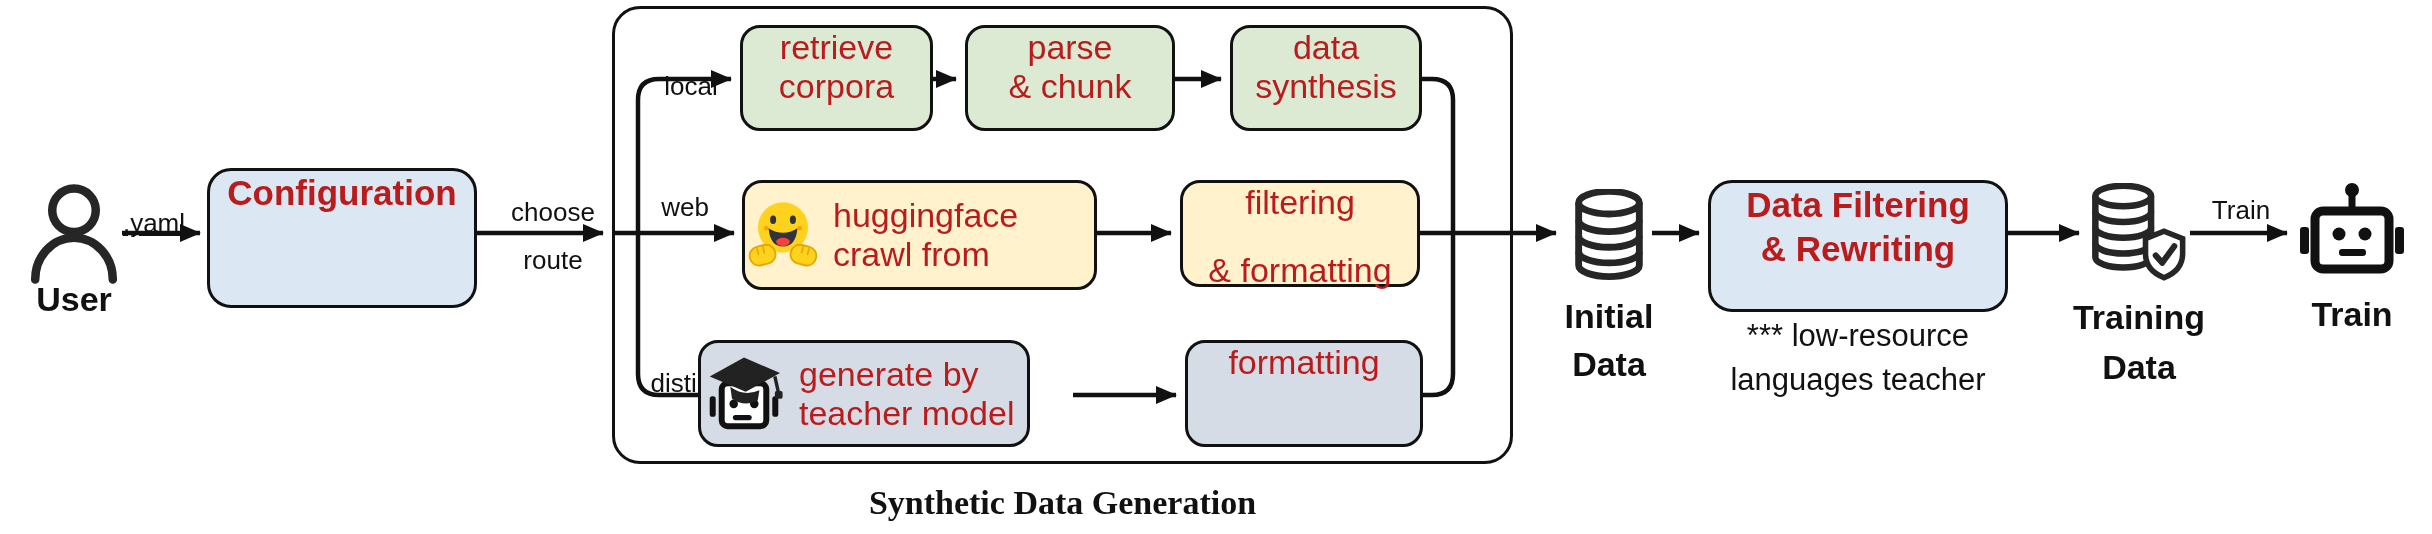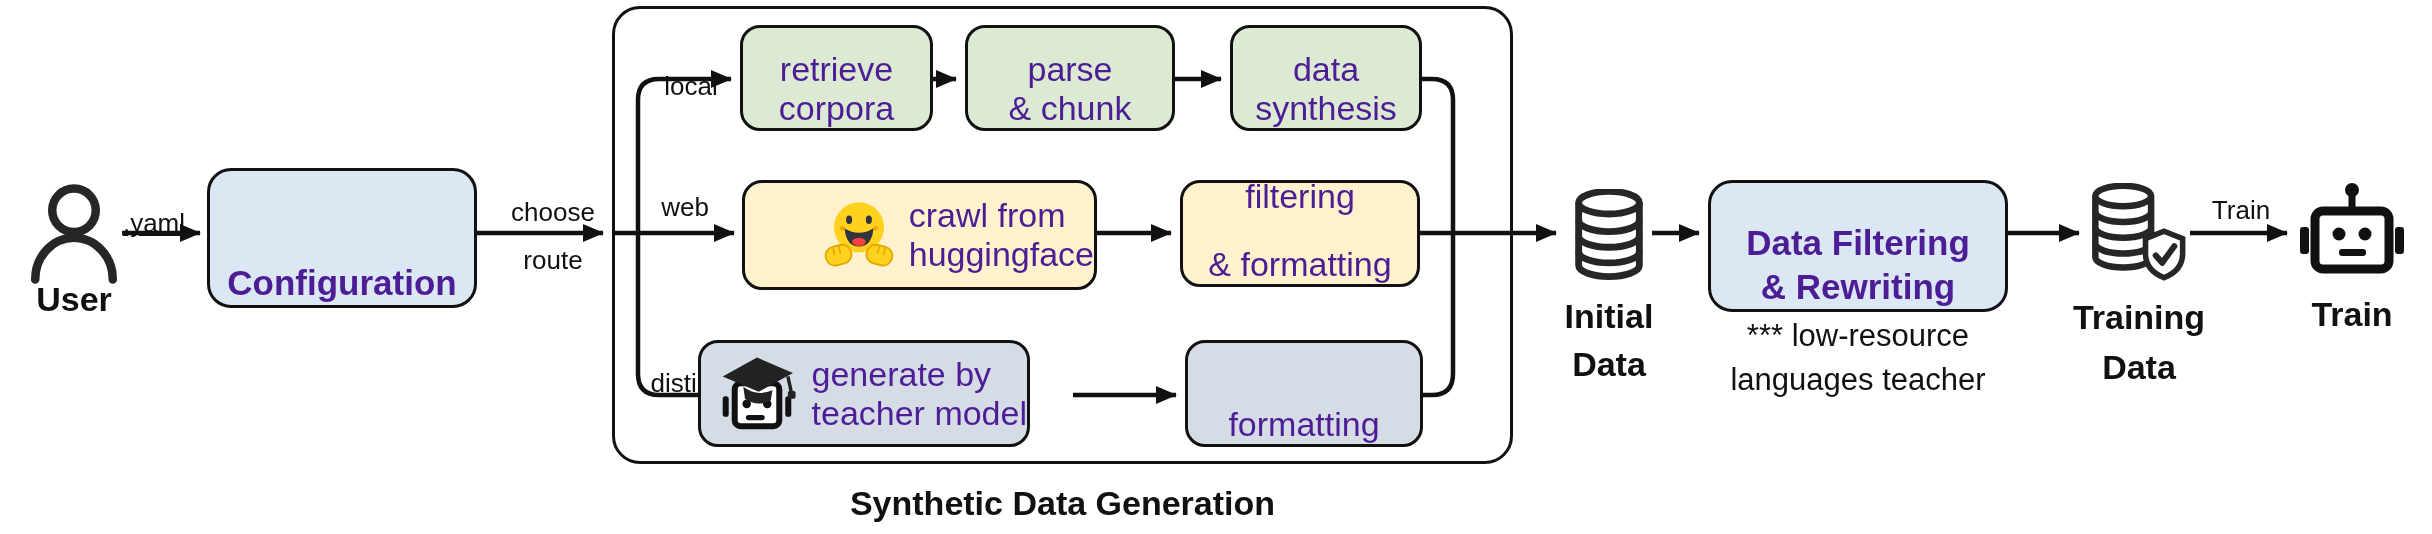--- a/index.html
+++ b/index.html
@@ -1,22 +1,22 @@
 <!DOCTYPE html>
 <html><head>
 <meta charset="utf-8">
 <style>
   html,body{margin:0;padding:0;background:#ffffff;}
   body{font-family:"Liberation Sans", sans-serif;}
   .stage{position:relative;width:2432px;height:534px;background:#fff;overflow:hidden;color:#111;}
   .connectors{position:absolute;left:0;top:0;width:2432px;height:534px;pointer-events:none;}
   .group-frame{position:absolute;left:612px;top:6px;width:901px;height:458px;border:3.5px solid #111;border-radius:28px;box-sizing:border-box;background:transparent;}
   .box{position:absolute;box-sizing:border-box;border:3.5px solid #111;border-radius:20px;
-       display:flex;flex-direction:column;align-items:center;justify-content:flex-end;
-       font-size:34px;line-height:39px;text-align:center;color:#4c1d95;}
+       display:flex;flex-direction:column;align-items:center;justify-content:flex-start;
+       font-size:34px;line-height:39px;text-align:center;color:#b91c1c;}
   .box.bold{font-weight:bold;font-size:35px;line-height:44px;}
   .blue{background:#dbe7f3;}
   .green{background:#dcead3;}
   .yellow{background:#fff2cc;}
   .gray{background:#d6dce6;}
   .rowbox{flex-direction:row;gap:12px;}
   .rowbox .txt{display:flex;flex-direction:column;text-align:left;}
   .lbl{position:absolute;color:#111;text-align:center;}
   .edge-lbl{font-size:26px;line-height:28px;}
   .node-lbl{font-weight:bold;font-size:34px;line-height:48px;}
@@ -103,22 +103,22 @@
           <rect x="6" y="64" width="34" height="25" rx="12" transform="rotate(-14 23 76)"></rect>
           <rect x="60" y="64" width="34" height="25" rx="12" transform="rotate(14 77 76)"></rect>
         </g>
         <g stroke="#E6A700" stroke-width="2" fill="none">
           <path d="M18 66 v9 M26 64 v11" transform="rotate(-14 23 76)"></path>
           <path d="M74 64 v11 M82 66 v9" transform="rotate(14 77 76)"></path>
         </g>
       </svg>
     </span>
     <span class="txt">
+      <span>huggingface</span>
       <span>crawl from</span>
-      <span>huggingface</span>
     </span>
   </div>
   <div class="box yellow" style="left:1180px;top:180px;width:240px;height:107px;gap:29px;">
     <span>filtering</span>
     <span>&amp; formatting</span>
   </div>
 
   <div class="box gray rowbox" style="left:698px;top:340px;width:332px;height:107px;">
     <span>
       <svg width="86" height="90" viewBox="0 0 100 105">
@@ -136,21 +136,21 @@
     </span>
     <span class="txt">
       <span>generate by</span>
       <span>teacher model</span>
     </span>
   </div>
   <div class="box gray" style="left:1185px;top:340px;width:238px;height:107px;">
     <span>formatting</span>
   </div>
 
-  <div class="lbl caption" style="left:810px;top:484px;width:505px;">Synthetic Data Generation</div>
+  <div class="lbl caption" style="left:810px;top:484px;width:505px;font-family:Liberation Serif, serif;">Synthetic Data Generation</div>
 
   <div class="icon" style="left:1564px;top:189px;">
     <svg width="90" height="92" viewBox="0 0 88 94">
       <path d="M13 14 V78 A31 11.5 0 0 0 75 78 V14" fill="#fff" stroke="#262626" stroke-width="7"></path>
       <path d="M13 32 A31 11.5 0 0 0 75 32" fill="none" stroke="#262626" stroke-width="7"></path>
       <path d="M13 48 A31 11.5 0 0 0 75 48" fill="none" stroke="#262626" stroke-width="7"></path>
       <path d="M13 64 A31 11.5 0 0 0 75 64" fill="none" stroke="#262626" stroke-width="7"></path>
       <ellipse cx="44" cy="14" rx="31" ry="11.5" fill="#fff" stroke="#262626" stroke-width="7"></ellipse>
     </svg>
   </div>

